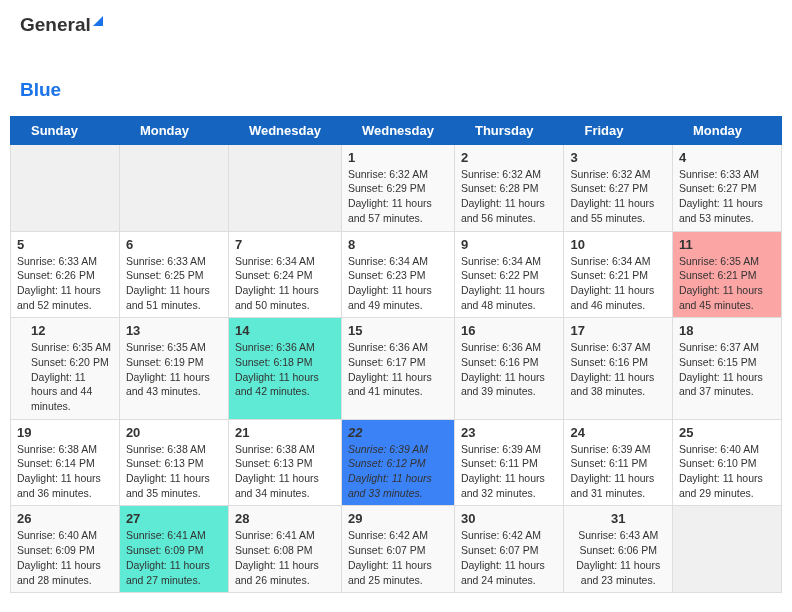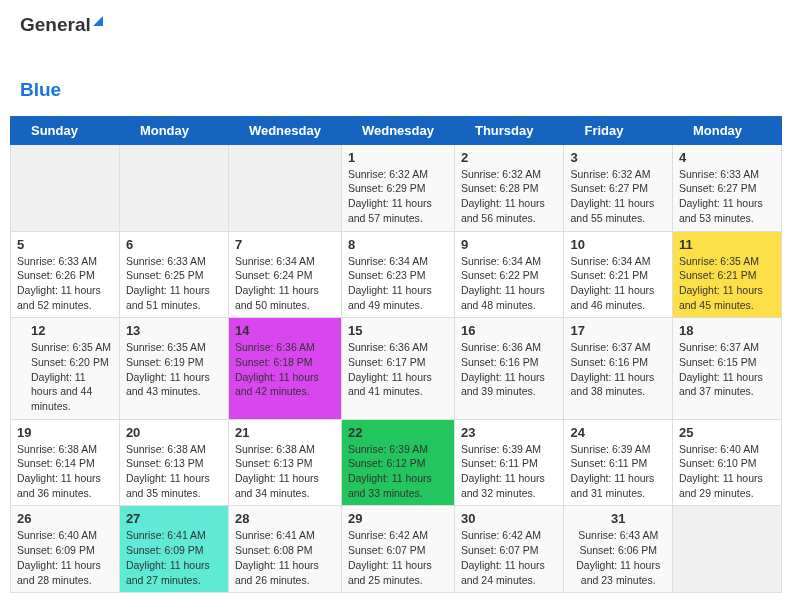--- a/index.html
+++ b/index.html
@@ -150,35 +150,35 @@
           <div class="day-info">Sunrise: 6:34 AM<br>Sunset: 6:23 PM<br>Daylight: 11 hours and 49 minutes.</div>
         </td>
         <td style="background: rgb(255, 255, 255);">
           <span class="day-number">9</span>
           <div class="day-info">Sunrise: 6:34 AM<br>Sunset: 6:22 PM<br>Daylight: 11 hours and 48 minutes.</div>
         </td>
         <td style="background: rgb(255, 255, 255);">
           <span class="day-number">10</span>
           <div class="day-info">Sunrise: 6:34 AM<br>Sunset: 6:21 PM<br>Daylight: 11 hours and 46 minutes.</div>
         </td>
-        <td style="background: #fde047;">
+        <td style="background: #fca5a5;">
           <span class="day-number">11</span>
           <div class="day-info">Sunrise: 6:35 AM<br>Sunset: 6:21 PM<br>Daylight: 11 hours and 45 minutes.</div>
         </td>
       </tr>
       <tr>
         <td style="background: rgb(249, 249, 249); padding-left: 20px;">
           <span class="day-number">12</span>
           <div class="day-info">Sunrise: 6:35 AM<br>Sunset: 6:20 PM<br>Daylight: 11 hours and 44 minutes.</div>
         </td>
         <td style="background: rgb(249, 249, 249);">
           <span class="day-number">13</span>
           <div class="day-info">Sunrise: 6:35 AM<br>Sunset: 6:19 PM<br>Daylight: 11 hours and 43 minutes.</div>
         </td>
-        <td style="background: #d946ef;">
+        <td style="background: #5eead4;">
           <span class="day-number">14</span>
           <div class="day-info">Sunrise: 6:36 AM<br>Sunset: 6:18 PM<br>Daylight: 11 hours and 42 minutes.</div>
         </td>
         <td style="background: rgb(249, 249, 249);">
           <span class="day-number">15</span>
           <div class="day-info">Sunrise: 6:36 AM<br>Sunset: 6:17 PM<br>Daylight: 11 hours and 41 minutes.</div>
         </td>
         <td style="background: rgb(249, 249, 249);">
           <span class="day-number">16</span>
           <div class="day-info">Sunrise: 6:36 AM<br>Sunset: 6:16 PM<br>Daylight: 11 hours and 39 minutes.</div>
@@ -198,21 +198,21 @@
           <div class="day-info">Sunrise: 6:38 AM<br>Sunset: 6:14 PM<br>Daylight: 11 hours and 36 minutes.</div>
         </td>
         <td style="background: rgb(255, 255, 255);">
           <span class="day-number">20</span>
           <div class="day-info">Sunrise: 6:38 AM<br>Sunset: 6:13 PM<br>Daylight: 11 hours and 35 minutes.</div>
         </td>
         <td style="background: rgb(255, 255, 255);">
           <span class="day-number">21</span>
           <div class="day-info">Sunrise: 6:38 AM<br>Sunset: 6:13 PM<br>Daylight: 11 hours and 34 minutes.</div>
         </td>
-        <td style="background: #22c55e;">
+        <td style="background: #3b82f6; font-style: italic;">
           <span class="day-number">22</span>
           <div class="day-info">Sunrise: 6:39 AM<br>Sunset: 6:12 PM<br>Daylight: 11 hours and 33 minutes.</div>
         </td>
         <td style="background: rgb(255, 255, 255);">
           <span class="day-number">23</span>
           <div class="day-info">Sunrise: 6:39 AM<br>Sunset: 6:11 PM<br>Daylight: 11 hours and 32 minutes.</div>
         </td>
         <td style="background: rgb(255, 255, 255);">
           <span class="day-number">24</span>
           <div class="day-info">Sunrise: 6:39 AM<br>Sunset: 6:11 PM<br>Daylight: 11 hours and 31 minutes.</div>

